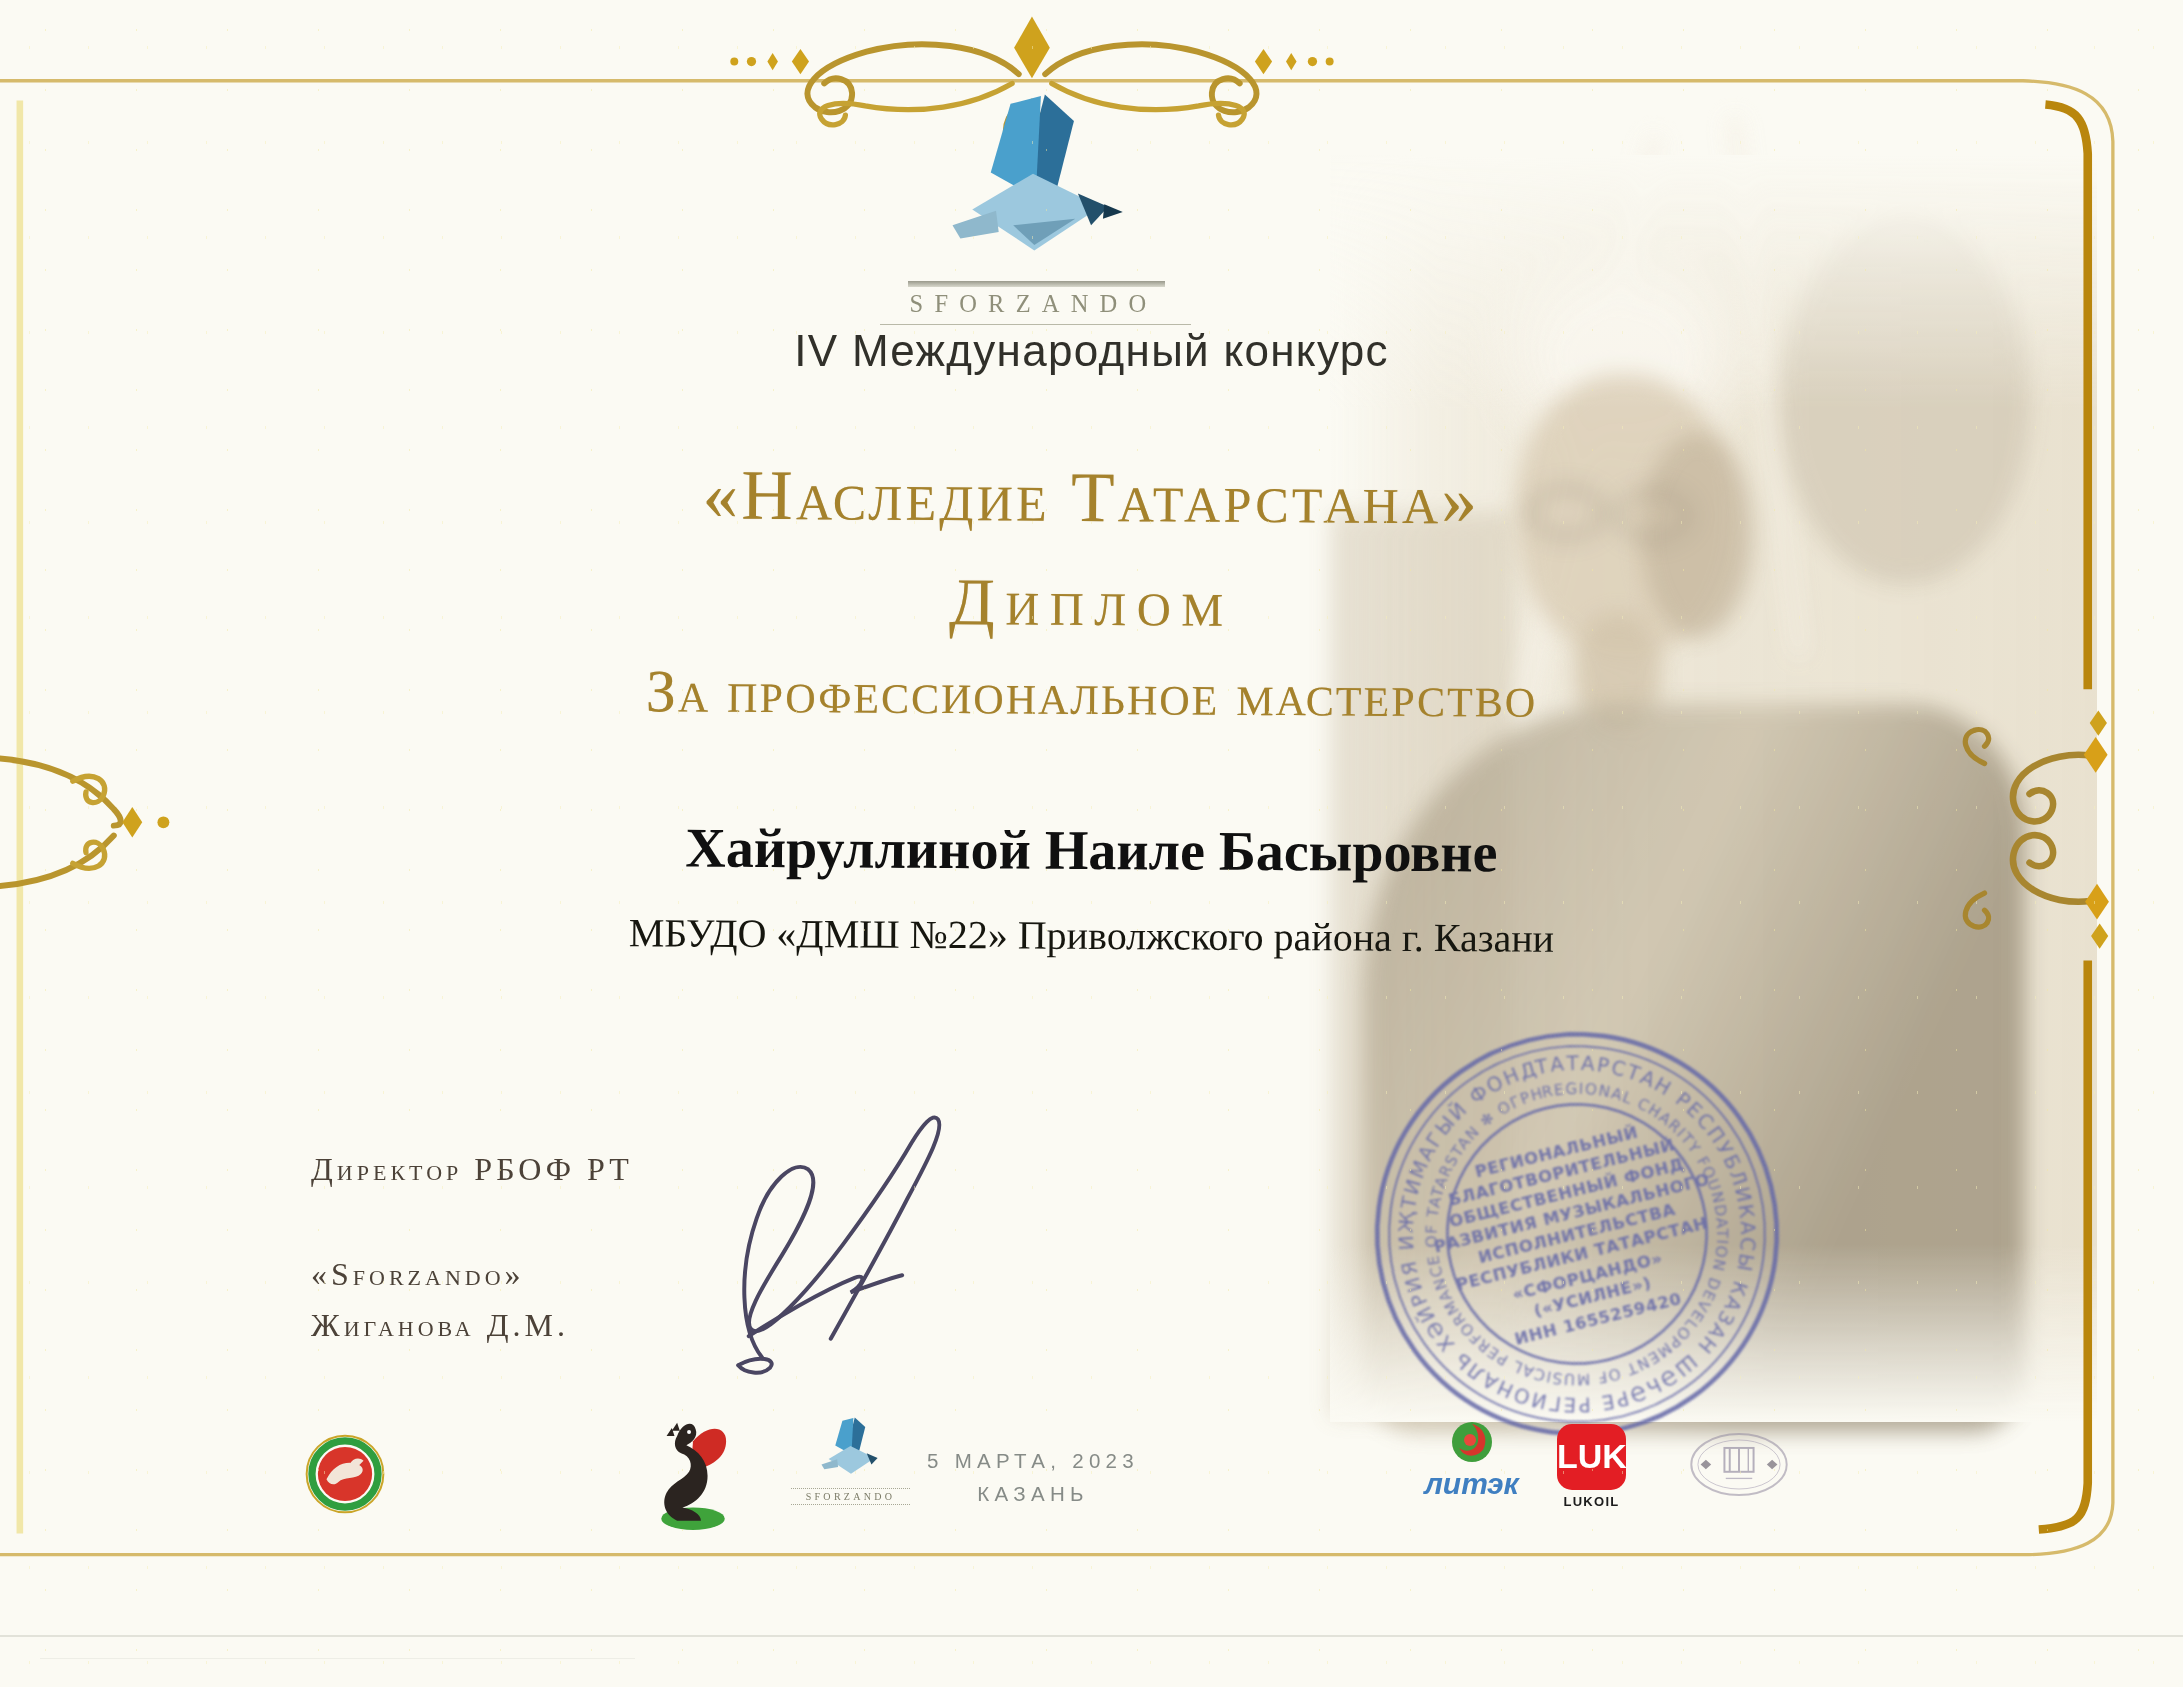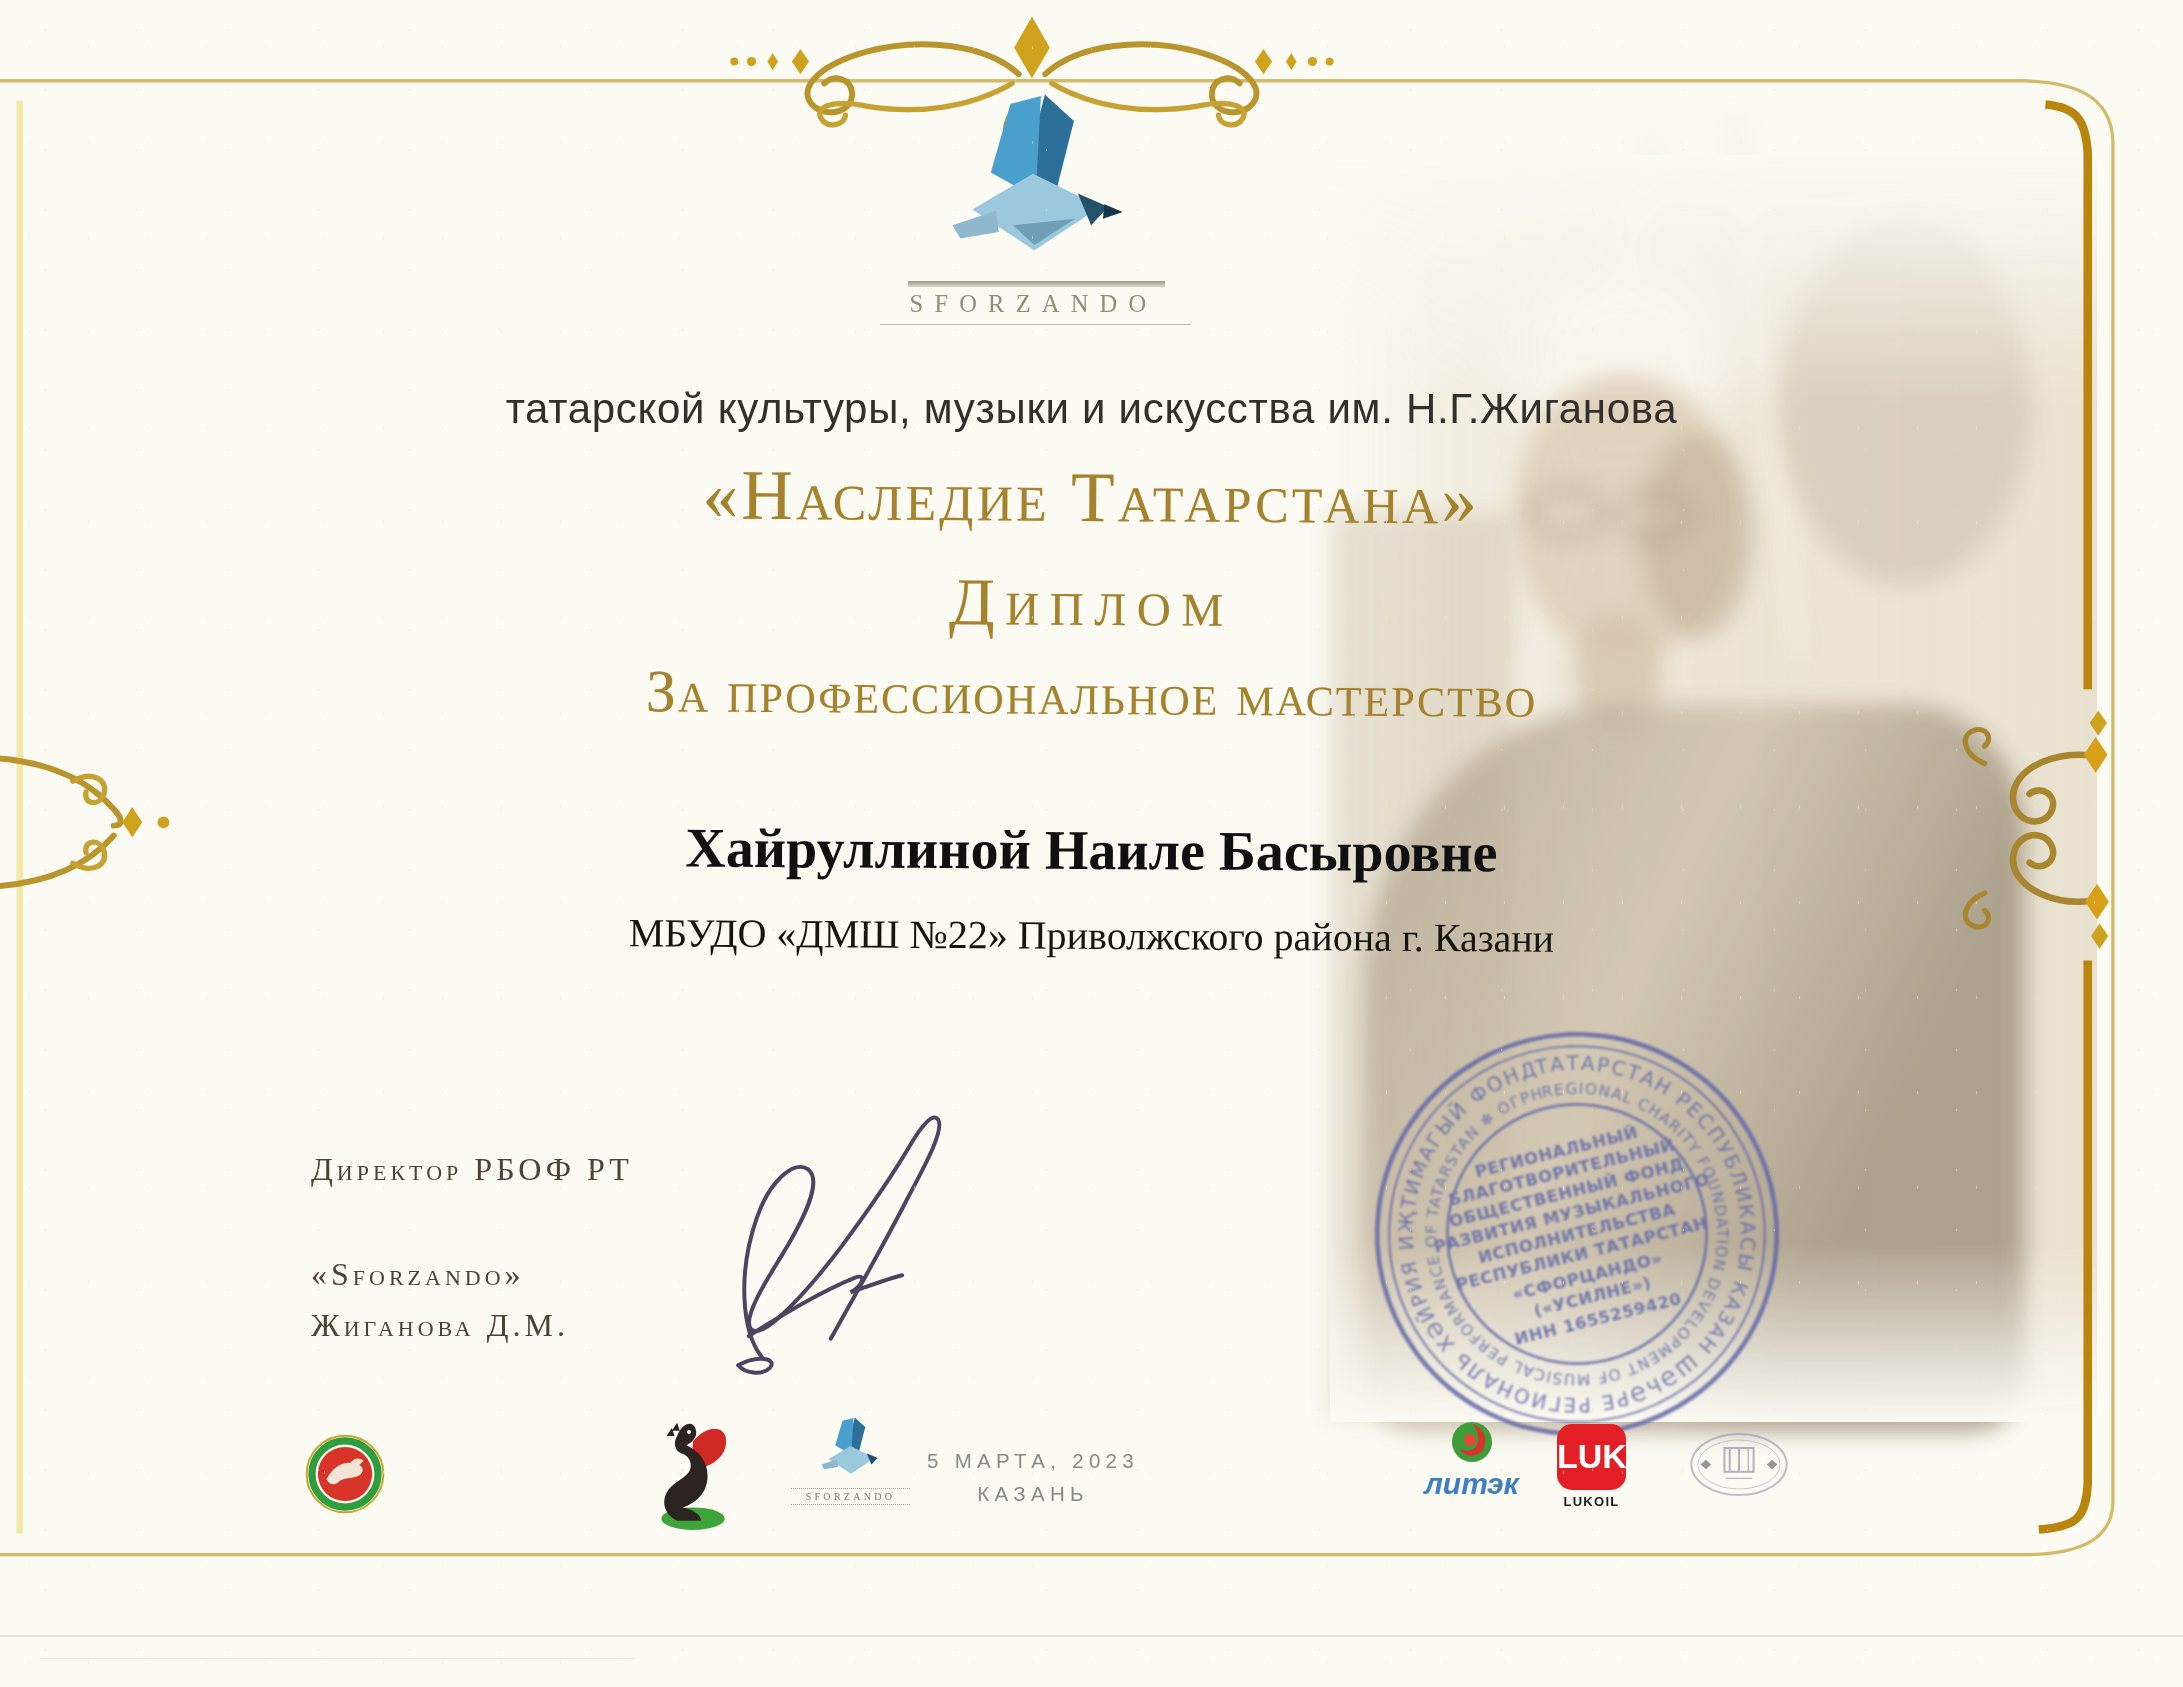--- a/index.html
+++ b/index.html
@@ -133,21 +133,21 @@
     <polygon fill="#9cc8de" points="58,176 150,122 252,172 152,238"></polygon>
     <polygon fill="#6f9fb8" points="120,200 214,190 152,230"></polygon>
     <polygon fill="#23506b" points="218,152 264,172 238,200"></polygon>
     <polygon fill="#16384d" points="258,168 286,180 256,190"></polygon>
     <polygon fill="#8fb8cc" points="28,200 94,178 98,210 40,220"></polygon>
   </svg>
   <div id="logoOverline" class="abs"></div>
   <div id="logoWord" class="abs">SFORZANDO</div>
   <div id="logoUnderline" class="abs"></div>
 
-  <div class="cline sansline" style="top:385px;font-size:42px;letter-spacing:0.7px;">татарской культуры, музыки и искусства им. Н.Г.Жиганова</div>
+  <div class="cline sansline" style="top:326px;font-size:44px;letter-spacing:1.3px;">IV Международный конкурс</div>
 
   <div class="cline goldline tilt" style="top:457px;font-size:71px;letter-spacing:3.3px;">«Наследие Татарстана»</div>
   <div class="cline goldline tilt" style="top:564px;font-size:67px;letter-spacing:10.6px;">Диплом</div>
   <div class="cline goldline tilt" style="top:660px;font-size:60px;letter-spacing:2px;">За профессиональное мастерство</div>
 
   <div class="cline tilt" style="top:818px;font-size:56px;font-weight:bold;color:#101010;">Хайруллиной Наиле Басыровне</div>
   <div class="cline tilt" style="top:912px;font-size:40px;color:#16160f;">МБУДО «ДМШ №22» Приволжского района г. Казани</div>
 
   <div class="dirline" style="top:1151px;">Директор РБОФ РТ</div>
   <div class="dirline" style="top:1256px;">«Sforzando»</div>

